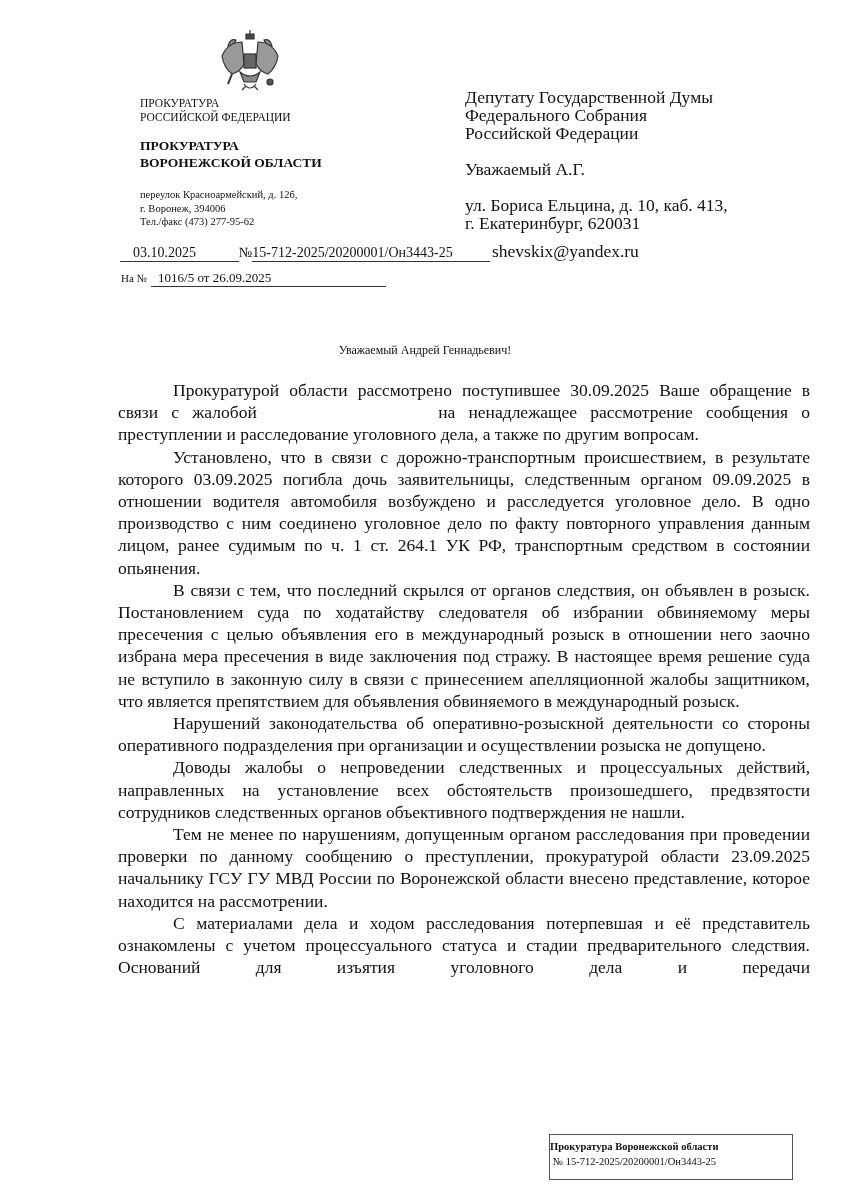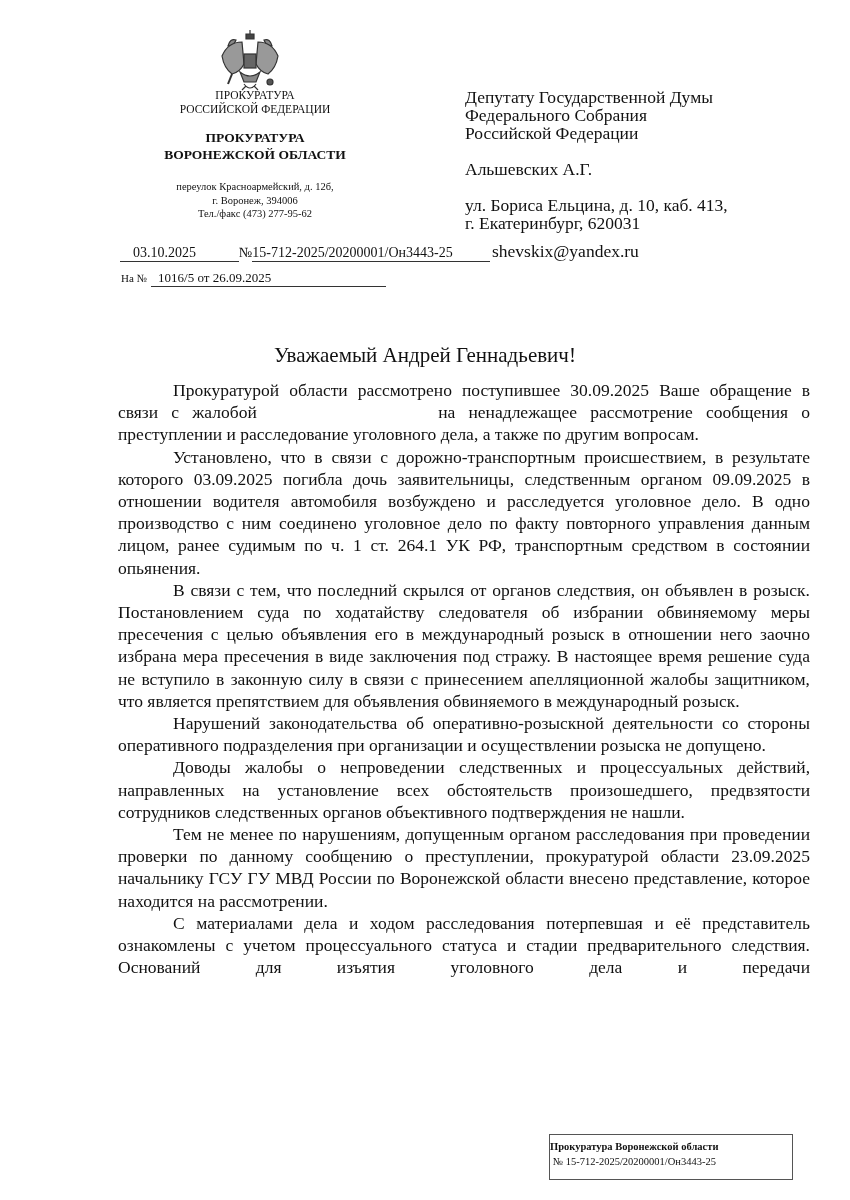--- a/index.html
+++ b/index.html
@@ -1,40 +1,40 @@
 <!DOCTYPE html>
 <html><head>
 <meta charset="utf-8">
 <style>
   html, body { margin: 0; padding: 0; background: #ffffff; }
   body { width: 850px; height: 1200px; position: relative; overflow: hidden;
          font-family: "Liberation Serif", "DejaVu Serif", serif; color: #111; }
 
   .emblem { position: absolute; left: 218px; top: 28px; width: 64px; height: 70px; }
 
-  .org-block { position: absolute; left: 140px; top: 88px; width: 230px; text-align: center; }
+  .org-block { position: absolute; left: 140px; top: 96px; width: 230px; text-align: left; }
   .org-upper { font-size: 11.5px; line-height: 14px; }
   .org-main { font-size: 13.5px; font-weight: bold; line-height: 17px; margin-top: 13px; }
   .org-addr { font-size: 10.5px; line-height: 13.5px; margin-top: 17px; }
 
   .recipient { position: absolute; left: 465px; top: 88px; font-size: 17.5px; line-height: 18px; }
   .recipient .gap { height: 18px; }
 
   .email { position: absolute; left: 492px; top: 241px; font-size: 17.5px; }
 
   .reg-line { position: absolute; left: 120px; top: 245px; font-size: 14px; white-space: nowrap; }
   .reg-line .u { display: inline-block; border-bottom: 1px solid #333; padding: 0 2px 0 0; }
   .reg-date { padding-left: 13px !important; width: 104px; }
   .reg-num { width: 236px; }
   .ref-line { position: absolute; left: 121px; top: 268px; white-space: nowrap; }
   .ref-prefix { font-size: 11px; }
   .ref-value { display: inline-block; border-bottom: 1px solid #333; width: 228px; padding-left: 7px;
                font-size: 13px; margin-left: 4px; }
 
-  .salutation { position: absolute; left: 0; width: 850px; top: 343px; text-align: center; font-size: 21px; }
+  .salutation { position: absolute; left: 0; width: 850px; top: 343px; text-align: center; font-size: 12px; }
 
   .body-text { position: absolute; left: 118px; top: 379px; width: 692px; font-size: 17.5px;
                line-height: 22.2px; text-align: justify; }
   .body-text p { margin: 0; text-indent: 55px; }
   .blank { display: inline-block; width: 155px; }
 
   .stamp { position: absolute; left: 549px; top: 1134px; width: 242px; height: 44px;
            border: 1px solid #555; font-size: 10.5px; }
   .stamp-title { text-align: left; margin-top: 6px; font-weight: bold; }
   .stamp-num { margin-top: 4px; margin-left: 3px; }
@@ -71,21 +71,21 @@
     <div>г. Воронеж, 394006</div>
     <div>Тел./факс (473) 277-95-62</div>
   </div>
 </div>
 
 <div class="recipient">
   <div>Депутату Государственной Думы</div>
   <div>Федерального Собрания</div>
   <div>Российской Федерации</div>
   <div class="gap"></div>
-  <div>Альшевских А.Г.</div>
+  <div>Уважаемый А.Г.</div>
   <div class="gap"></div>
   <div>ул. Бориса Ельцина, д. 10, каб. 413,</div>
   <div>г. Екатеринбург, 620031</div>
 </div>
 <div class="email">shevskix@yandex.ru</div>
 
 <div class="reg-line">
   <span class="u reg-date">03.10.2025</span><span>№</span><span class="u reg-num">15-712-2025/20200001/Он3443-25</span>
 </div>
 <div class="ref-line">

